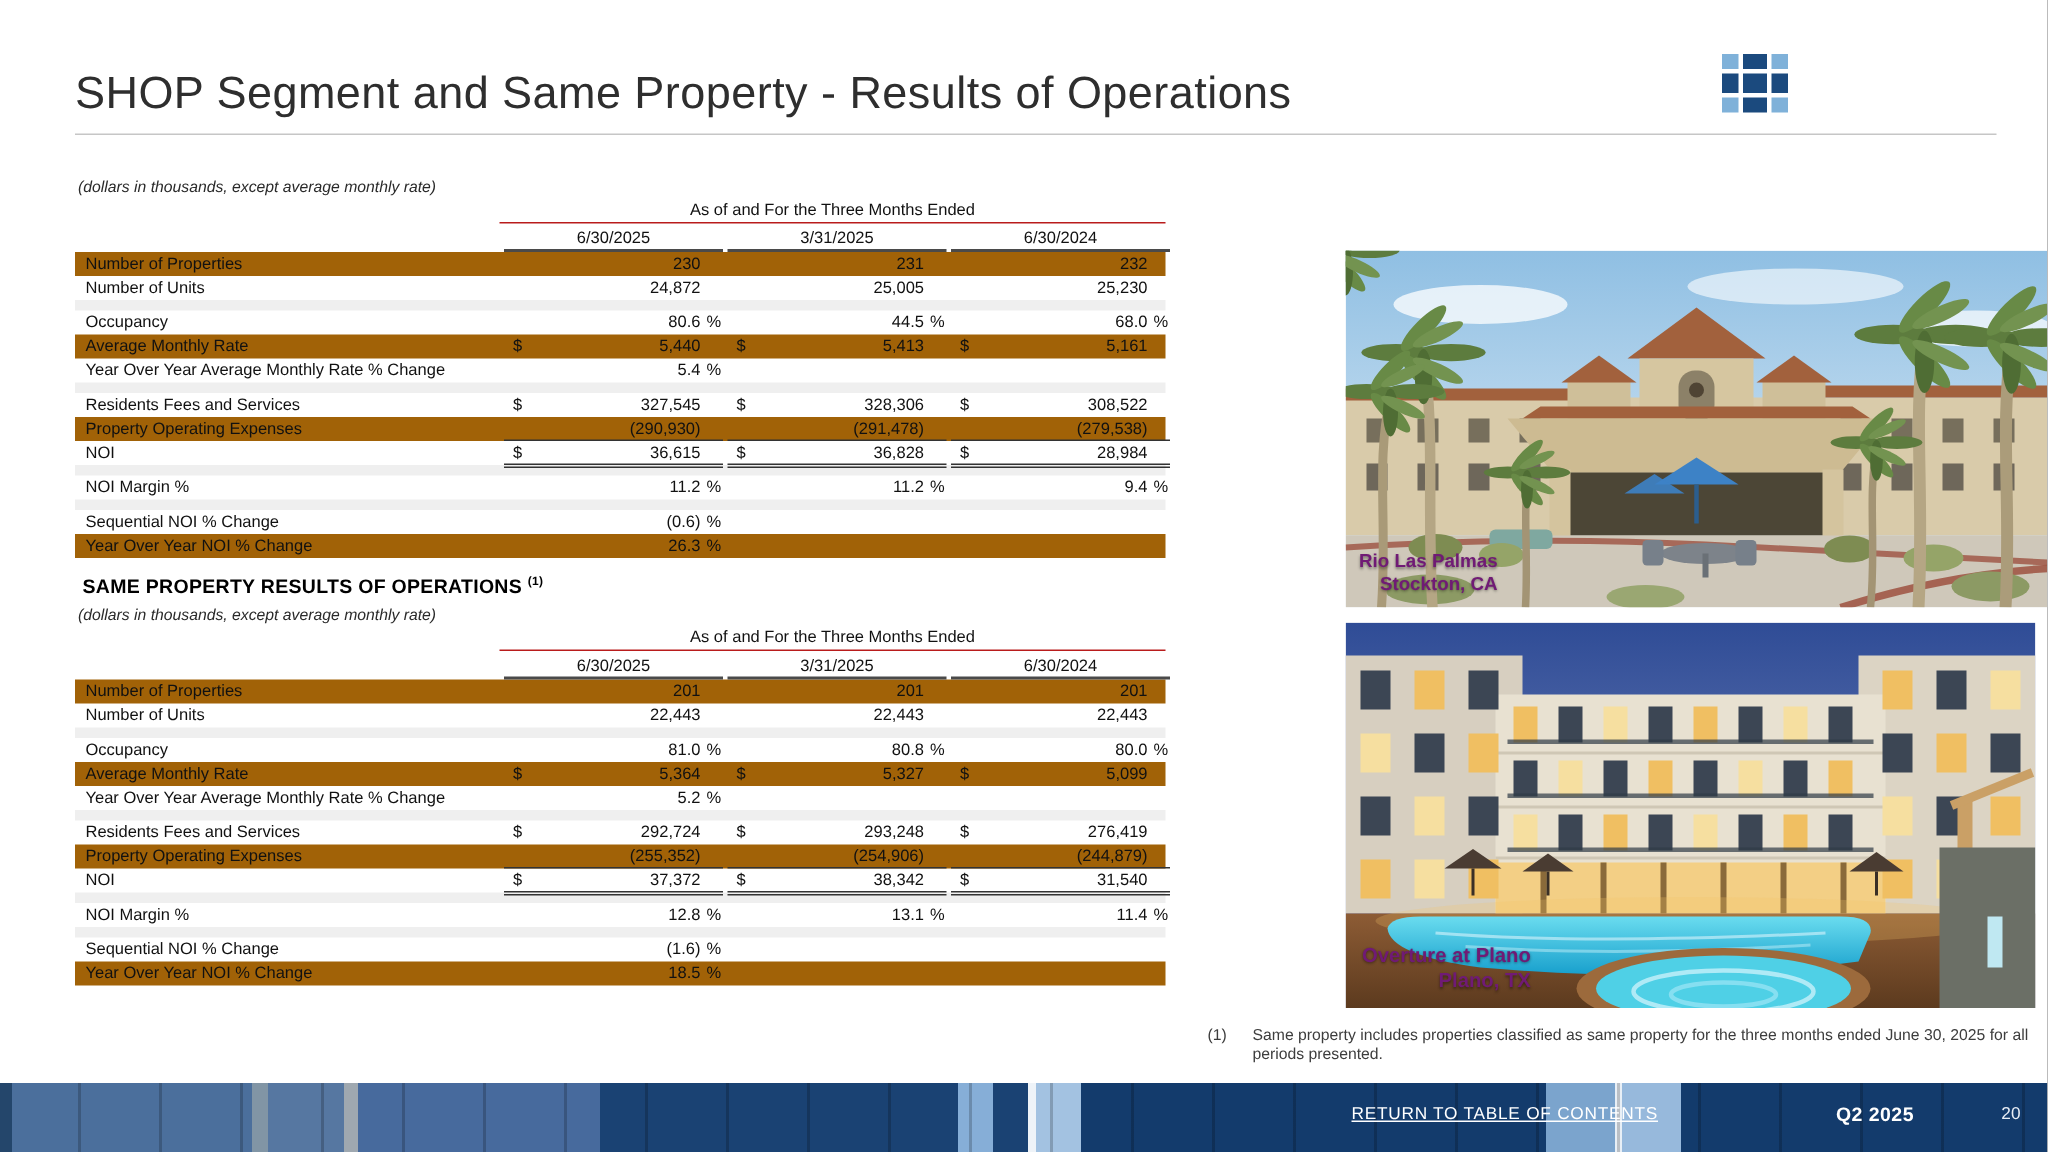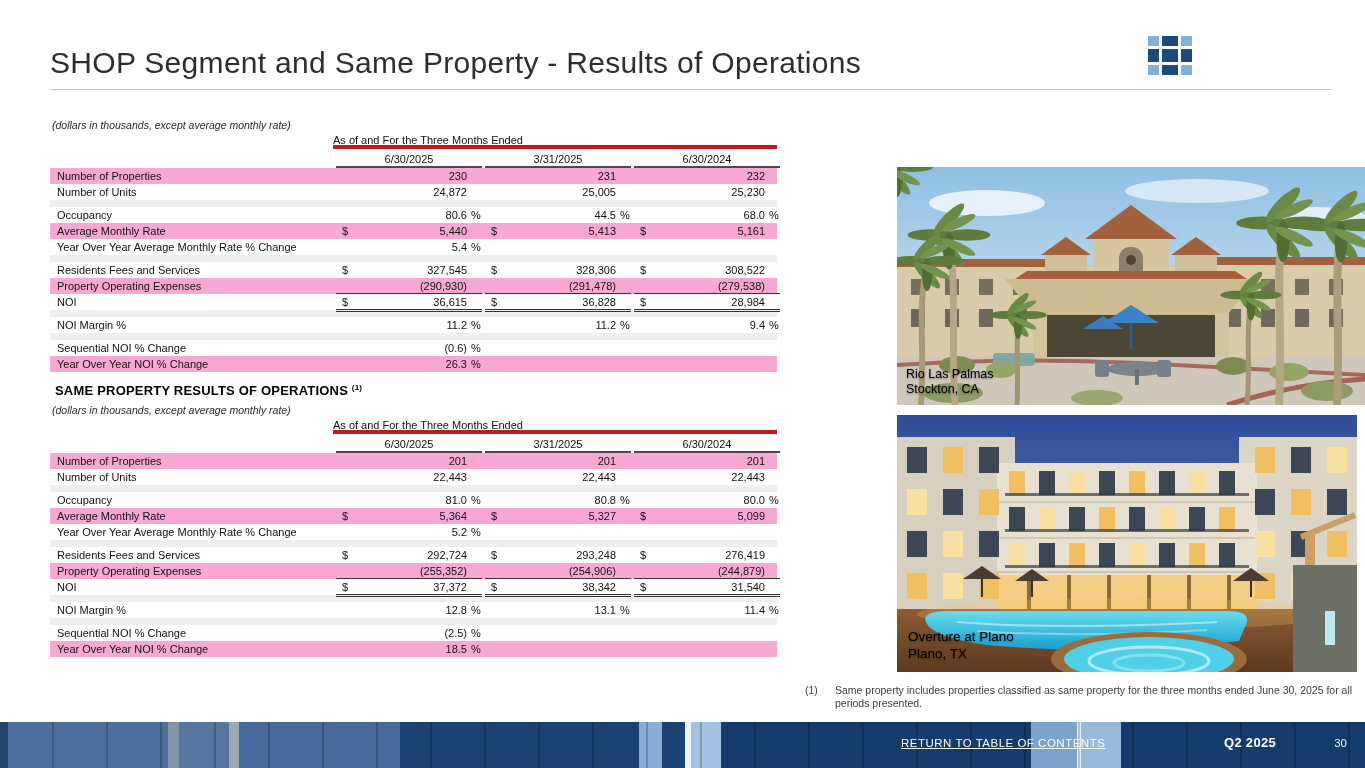--- a/index.html
+++ b/index.html
@@ -21,41 +21,41 @@
   
   .tables { position:absolute; left:50px; top:113px; width:727px; }
   .sec { width:727px; }
   .sec + .sec { margin-top:11px; }
   .sec-heading { font-size:13px; font-weight:bold; color:#000; padding-left:5px; letter-spacing:0.2px; }
   .sec-heading sup { font-size:8px; font-weight:bold; }
   .sec-sub { font-style:italic; font-size:10.5px; color:#2a2a2a; margin:6px 0 3px 2px; }
 
   .thead-span { display:flex; height:15px; font-size:11px; color:#111; }
   .hspacer { width:283px; flex:none; }
-  .span-cell { flex:1; border-bottom:4px solid #b91c1c; padding-bottom:1px; }
+  .span-cell { flex:1; text-align:center; border-bottom:1px solid #b91c1c; padding-bottom:1px; }
   .thead-dates { display:flex; height:17px; font-size:11px; color:#111; margin-top:2px; }
   .date-cell { width:146px; flex:none; margin-left:3px; text-align:center; border-bottom:2px solid #4a4a4a; padding-top:2px; }
 
   .trow { display:flex; height:16px; align-items:center; font-size:11px; color:#111; }
-  .trow.shade { background:#f9a8d4; }
+  .trow.shade { background:#a16207; }
   .tlabel { width:283px; flex:none; padding-left:7px; white-space:nowrap; }
   .tgroup { width:146px; flex:none; margin-left:3px; display:flex; align-items:center; height:100%; }
   .pfx { width:17px; flex:none; padding-left:6px; }
   .val { flex:1; text-align:right; }
   .sfx { width:15px; flex:none; padding-left:4px; }
   .tgroup.rul { border-bottom:1px solid #333; }
   .tgroup.dbl { border-bottom:1px solid #333; position:relative; }
   .tgroup.dbl::after { content:""; position:absolute; left:0; right:0; bottom:-3px; height:1px; background:#333; }
   .tspacer { height:7px; background:#efefef; }
 
   
   .photo { position:absolute; overflow:hidden; }
   .photo1 { left:897px; top:167px; width:468px; height:238px; }
   .photo2 { left:897px; top:415px; width:460px; height:257px; }
-  .caption { position:absolute; left:9px; bottom:7px; color:#000000; font-weight:normal; font-size:12.5px; line-height:1.25; text-shadow:0 1px 2px rgba(0,0,0,0.45); }
+  .caption { position:absolute; left:9px; bottom:7px; color:#701a75; font-weight:bold; font-size:12.5px; line-height:1.25; text-shadow:0 1px 2px rgba(0,0,0,0.45);text-align:right; }
 
   
   .footnote { position:absolute; left:805px; top:684px; width:558px; display:flex; font-size:10.5px; color:#3d3d3d; line-height:1.25; }
   .fn-marker { width:30px; flex:none; }
   .fn-text { flex:1; }
 
   
   .footer { position:absolute; left:0; top:722px; width:1365px; height:46px;
     background:linear-gradient(90deg,
       #24466b 0%, #24466b 0.6%,
@@ -498,21 +498,21 @@
               <span class="pfx"></span>
               <span class="val">11.4</span>
               <span class="sfx">%</span>
             </div>
           </div>
           <div class="tspacer"></div>
           <div class="trow">
             <div class="tlabel">Sequential NOI % Change</div>
             <div class="tgroup">
               <span class="pfx"></span>
-              <span class="val">(2.5)</span>
+              <span class="val">(1.6)</span>
               <span class="sfx">%</span>
             </div>
             <div class="tgroup">
               <span class="pfx"></span>
               <span class="val"></span>
               <span class="sfx"></span>
             </div>
             <div class="tgroup">
               <span class="pfx"></span>
               <span class="val"></span>
@@ -753,16 +753,16 @@
   </div>
 
   <div class="footnote">
     <div class="fn-marker">(1)</div>
     <div class="fn-text">Same property includes properties classified as same property for the three months ended June 30, 2025 for all periods presented.</div>
   </div>
 
   <div class="footer">
     <a class="footer-link">RETURN TO TABLE OF CONTENTS</a>
     <div class="footer-quarter">Q2 2025</div>
-    <div class="footer-page">30</div>
+    <div class="footer-page">20</div>
   </div>
 
 </div>
 
 </body></html>

